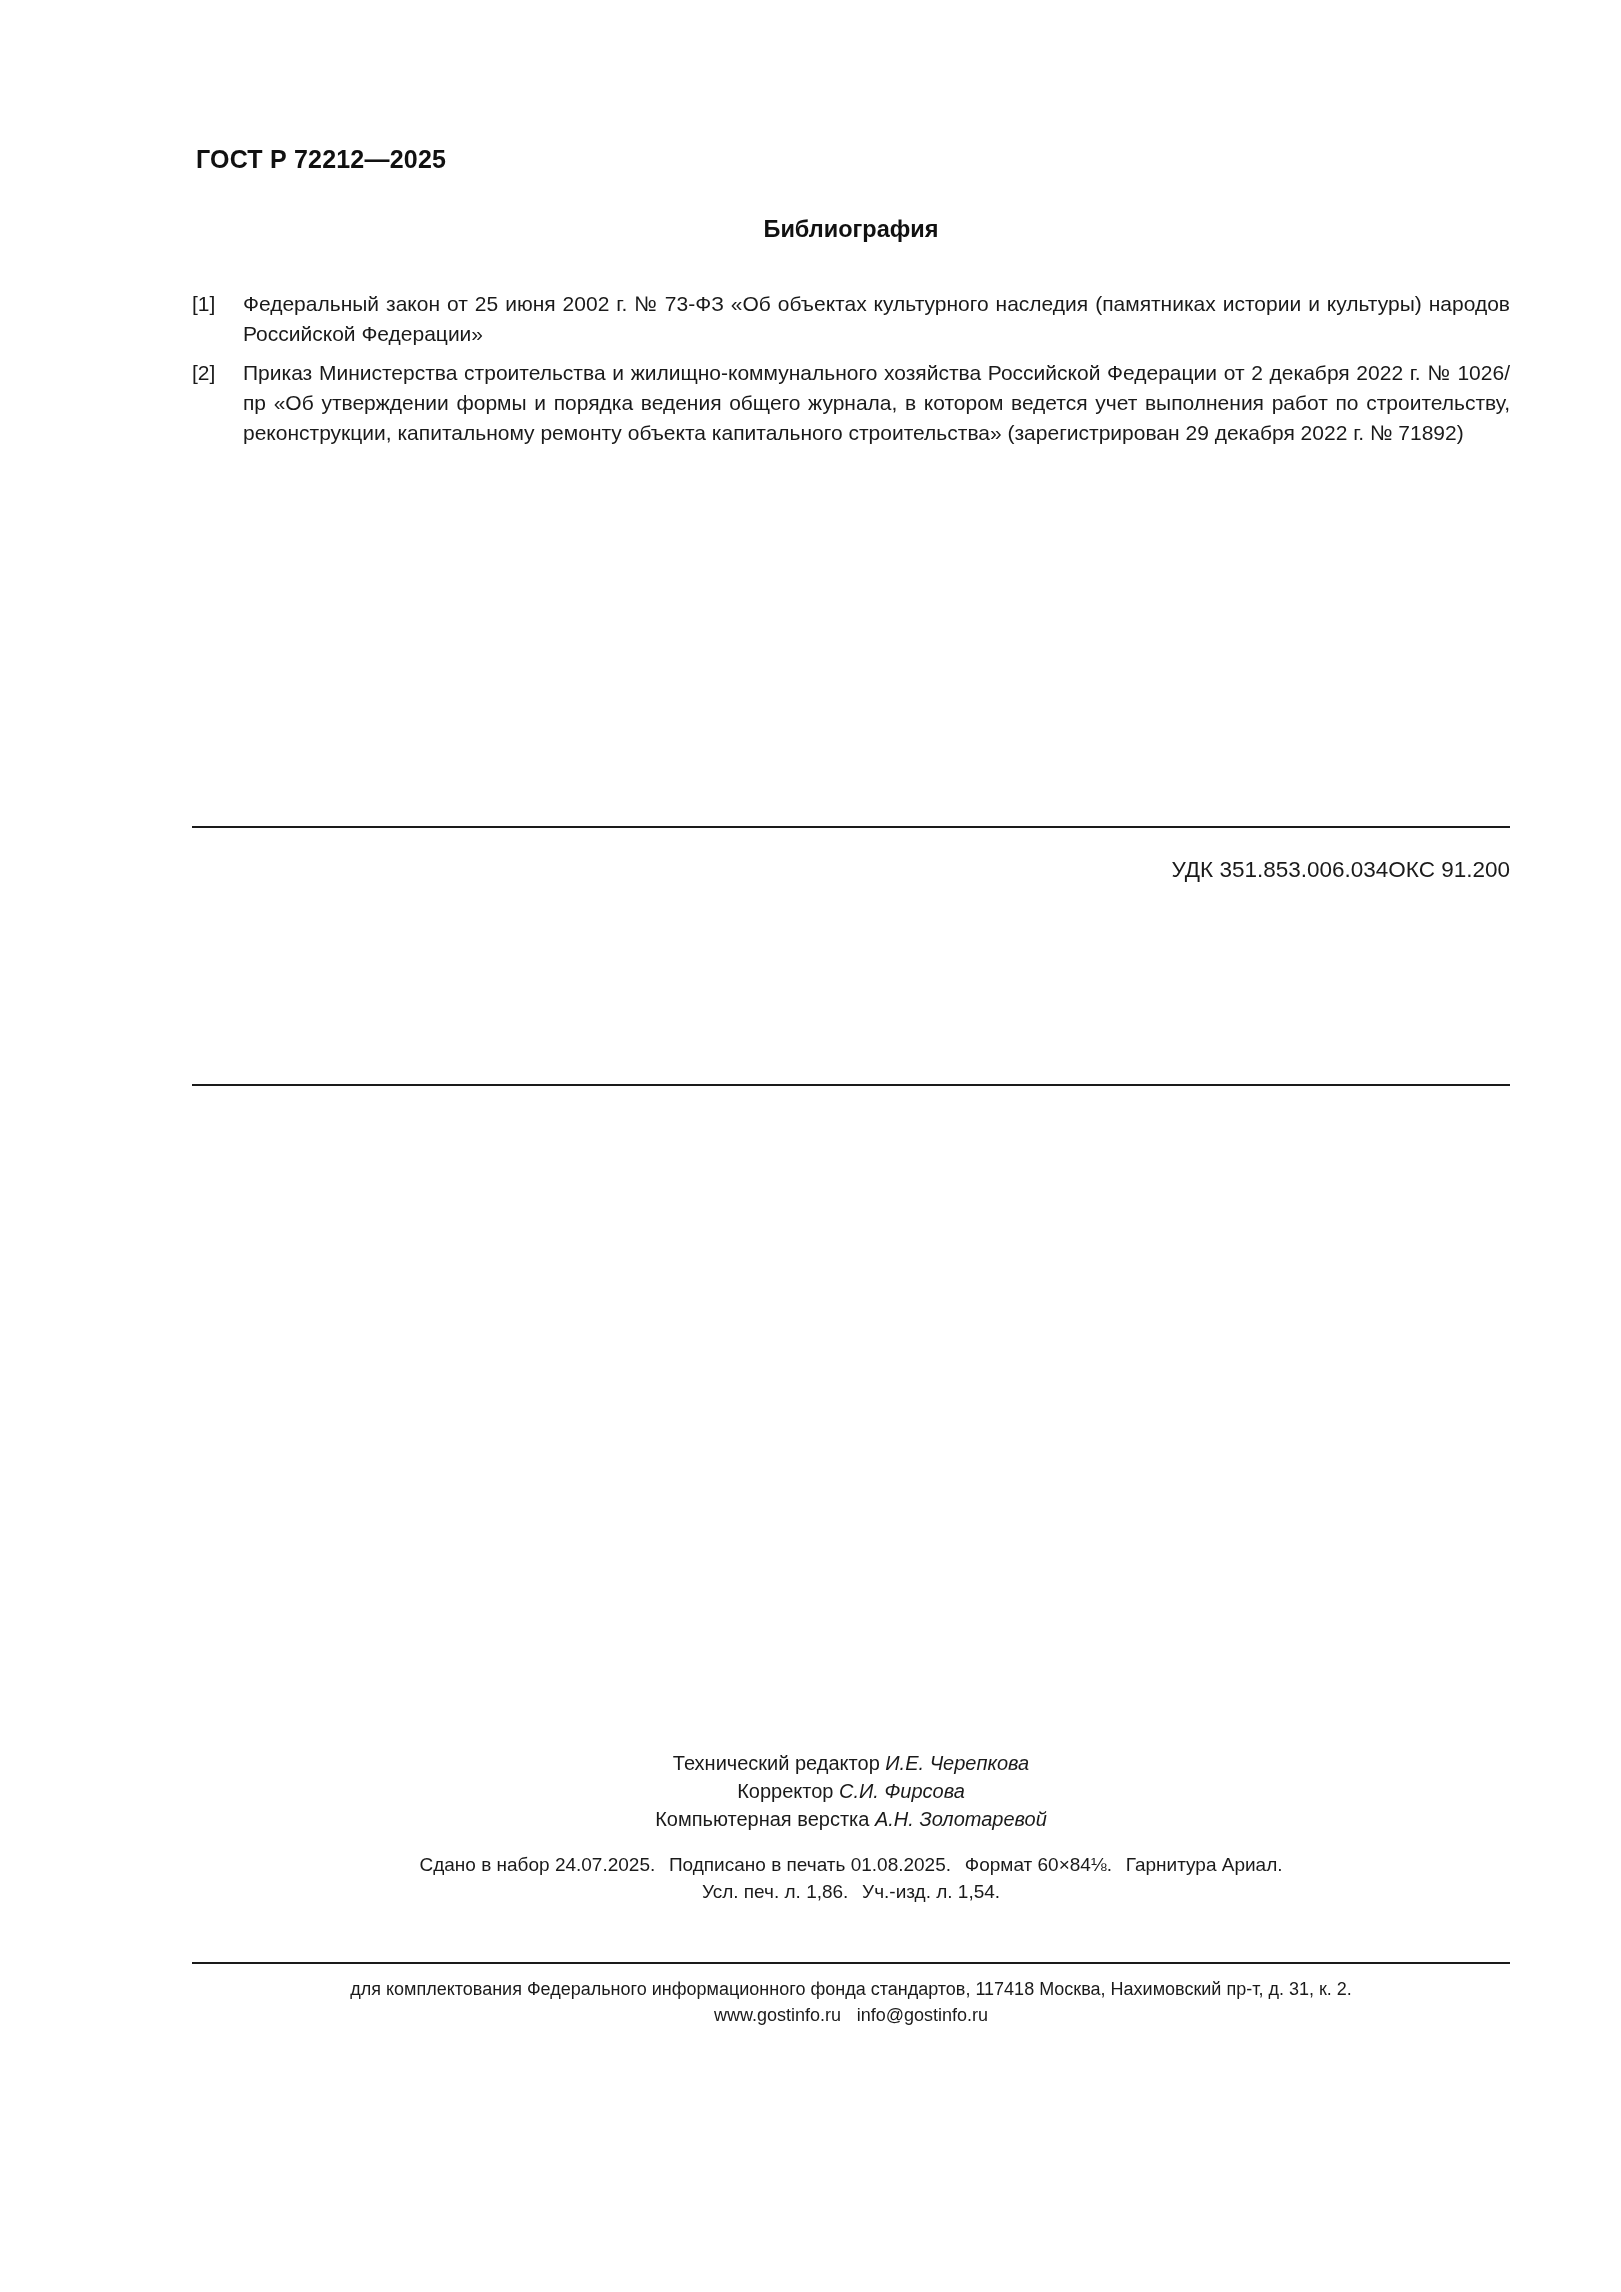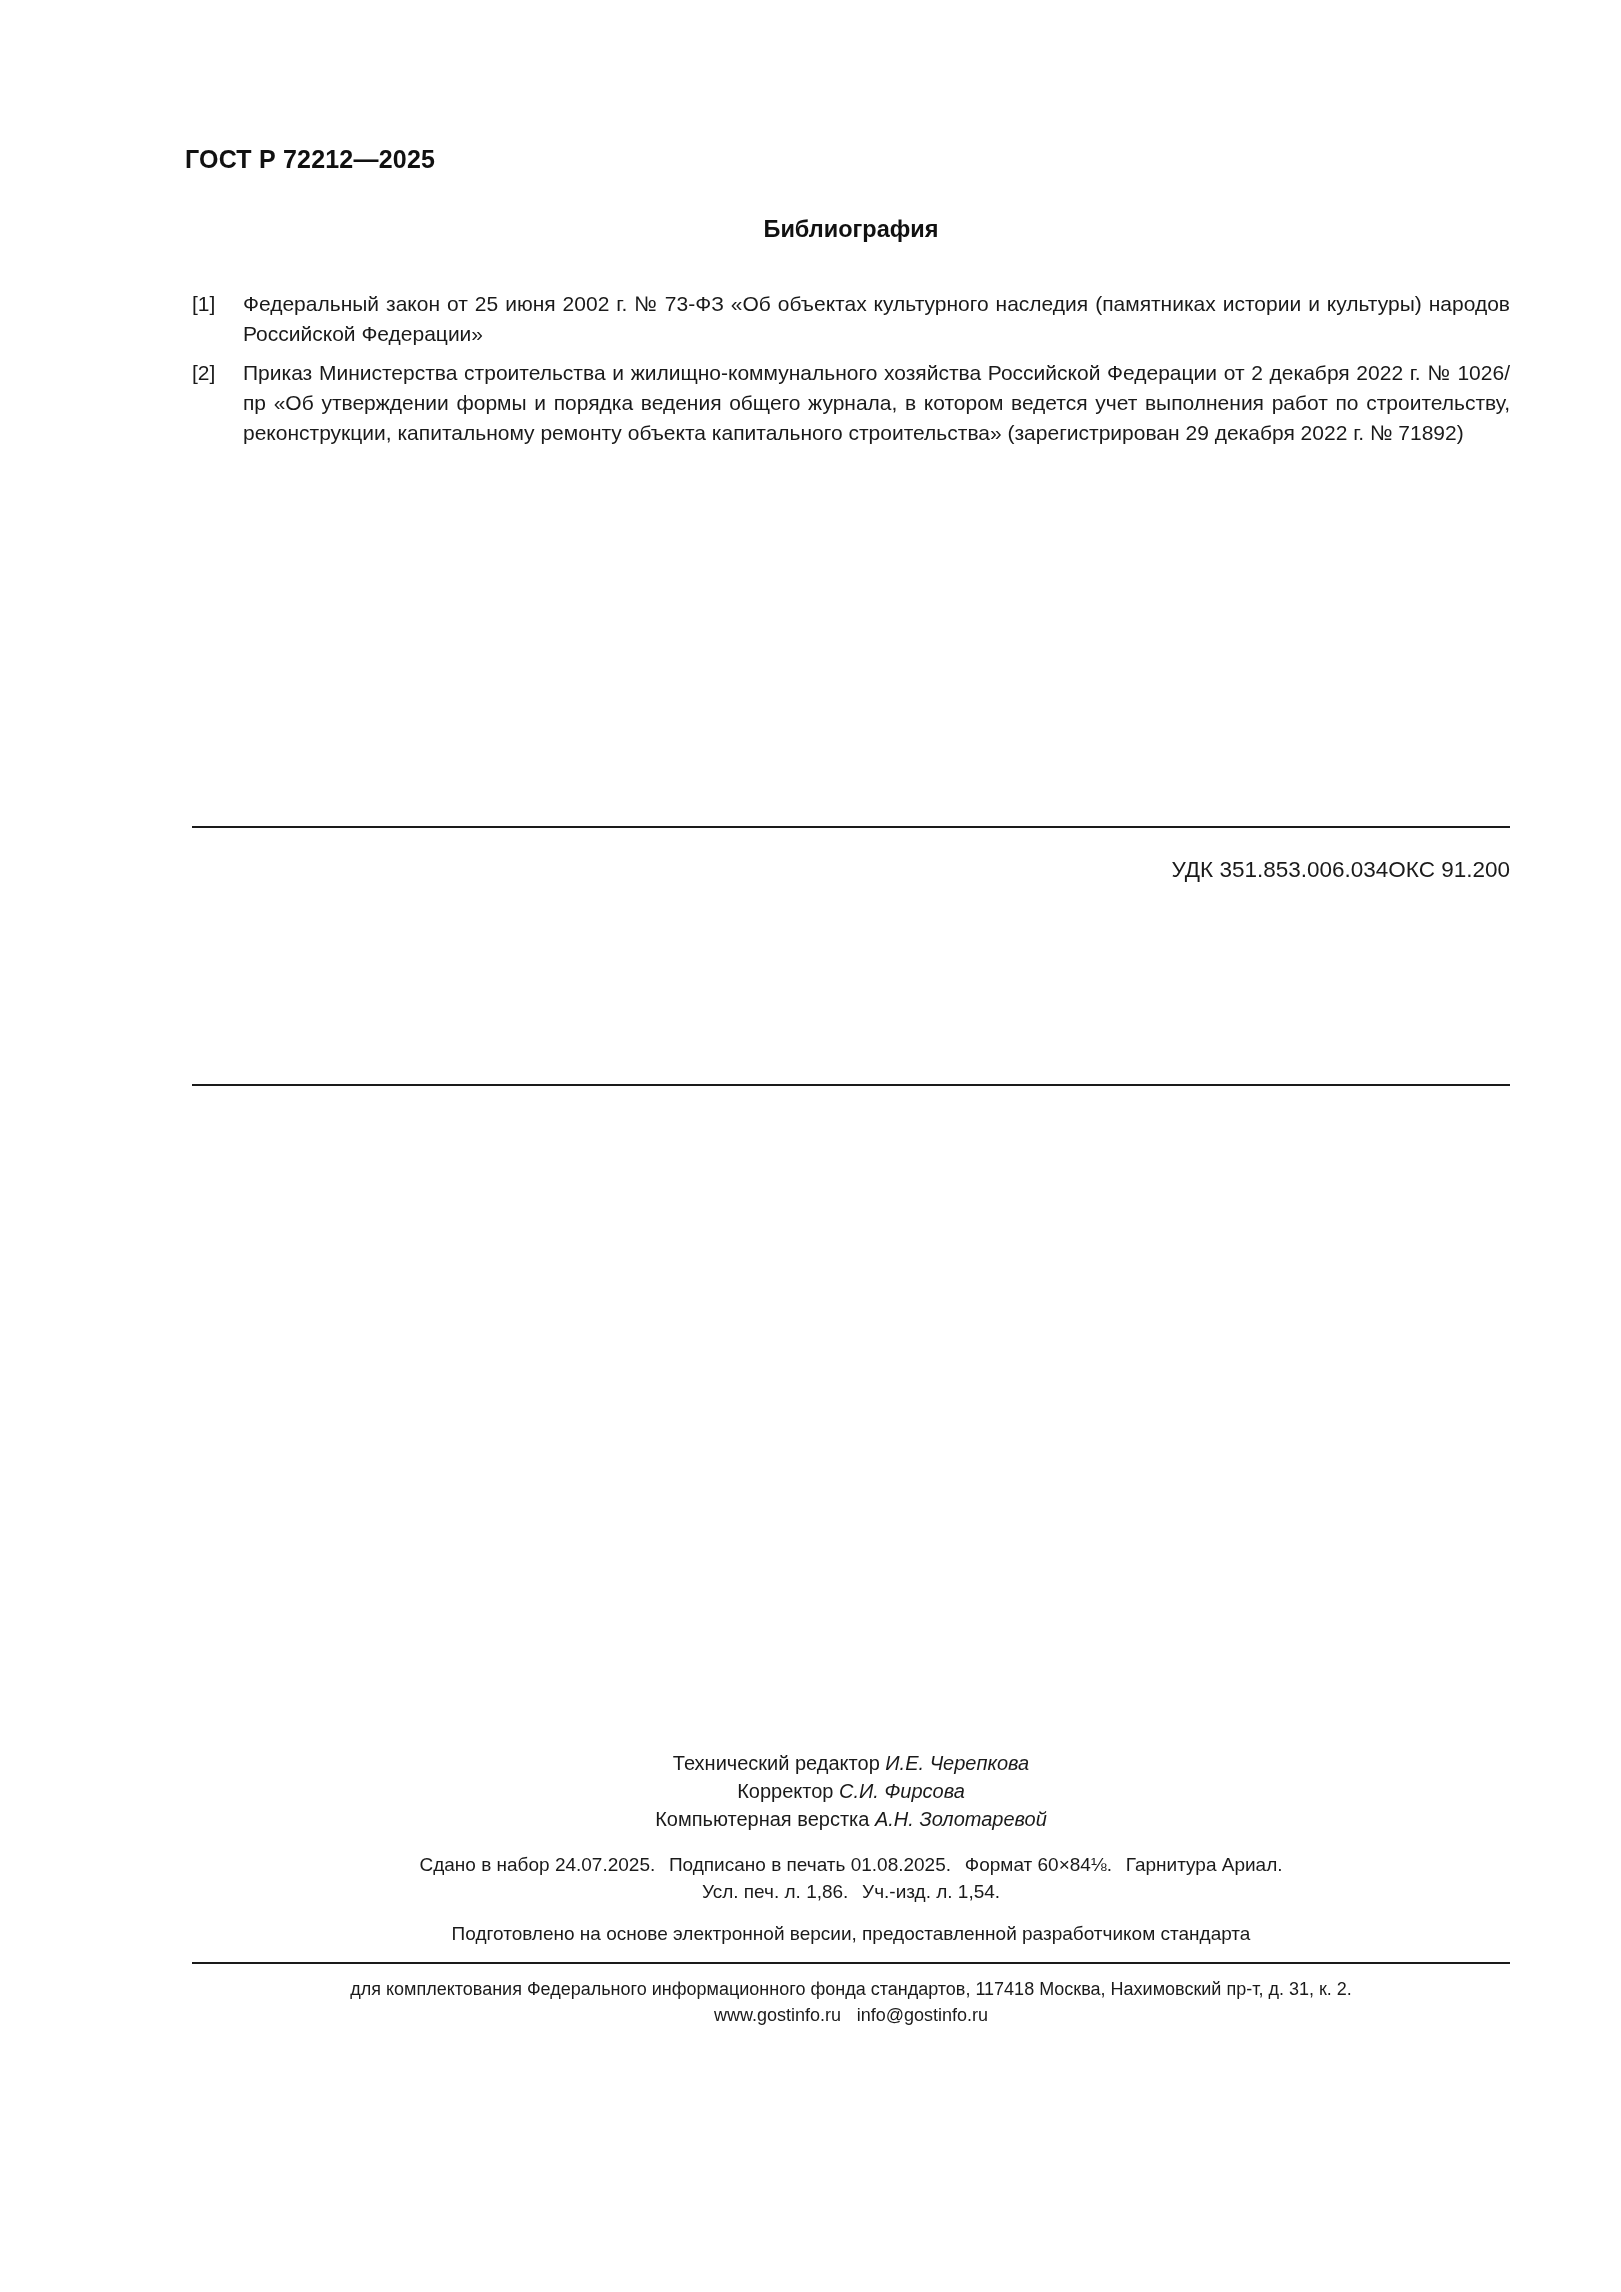--- a/index.html
+++ b/index.html
@@ -16,21 +16,21 @@
     width: 1621px;
     height: 2293px;
     background: #ffffff;
     margin: 0 auto;
     overflow: hidden;
     box-sizing: border-box;
   }
   
   .running-header {
     position: absolute;
-    left: 185px;
+    left: 196px;
     top: 145px;
     font-size: 25px;
     font-weight: bold;
     letter-spacing: 0.2px;
     color: #111111;
   }
   
   .section-title {
     position: absolute;
     left: 192px;
@@ -197,21 +197,20 @@
 
   <div class="print-data">
     <div>
       <span>Сдано в набор 24.07.2025.</span><span class="gap"></span><span>Подписано в печать 01.08.2025.</span><span class="gap"></span><span>Формат 60×84⅛.</span><span class="gap"></span><span>Гарнитура Ариал.</span>
     </div>
     <div>
       <span>Усл. печ. л. 1,86.</span><span class="gap"></span><span>Уч.-изд. л. 1,54.</span>
     </div>
   </div>
 
-  <div class="prepared-note">Подготовлено на основе электронной версии, предоставленной разработчиком стандарта</div>
 
   <div class="rule rule-footer"></div>
 
   <div class="footer-block">
     <div>для комплектования Федерального информационного фонда стандартов, 117418 Москва, Нахимовский пр-т, д. 31, к. 2.</div>
     <div class="contacts">
       <span>www.gostinfo.ru</span><span class="sep"></span><span>info@gostinfo.ru</span>
     </div>
   </div>
 

